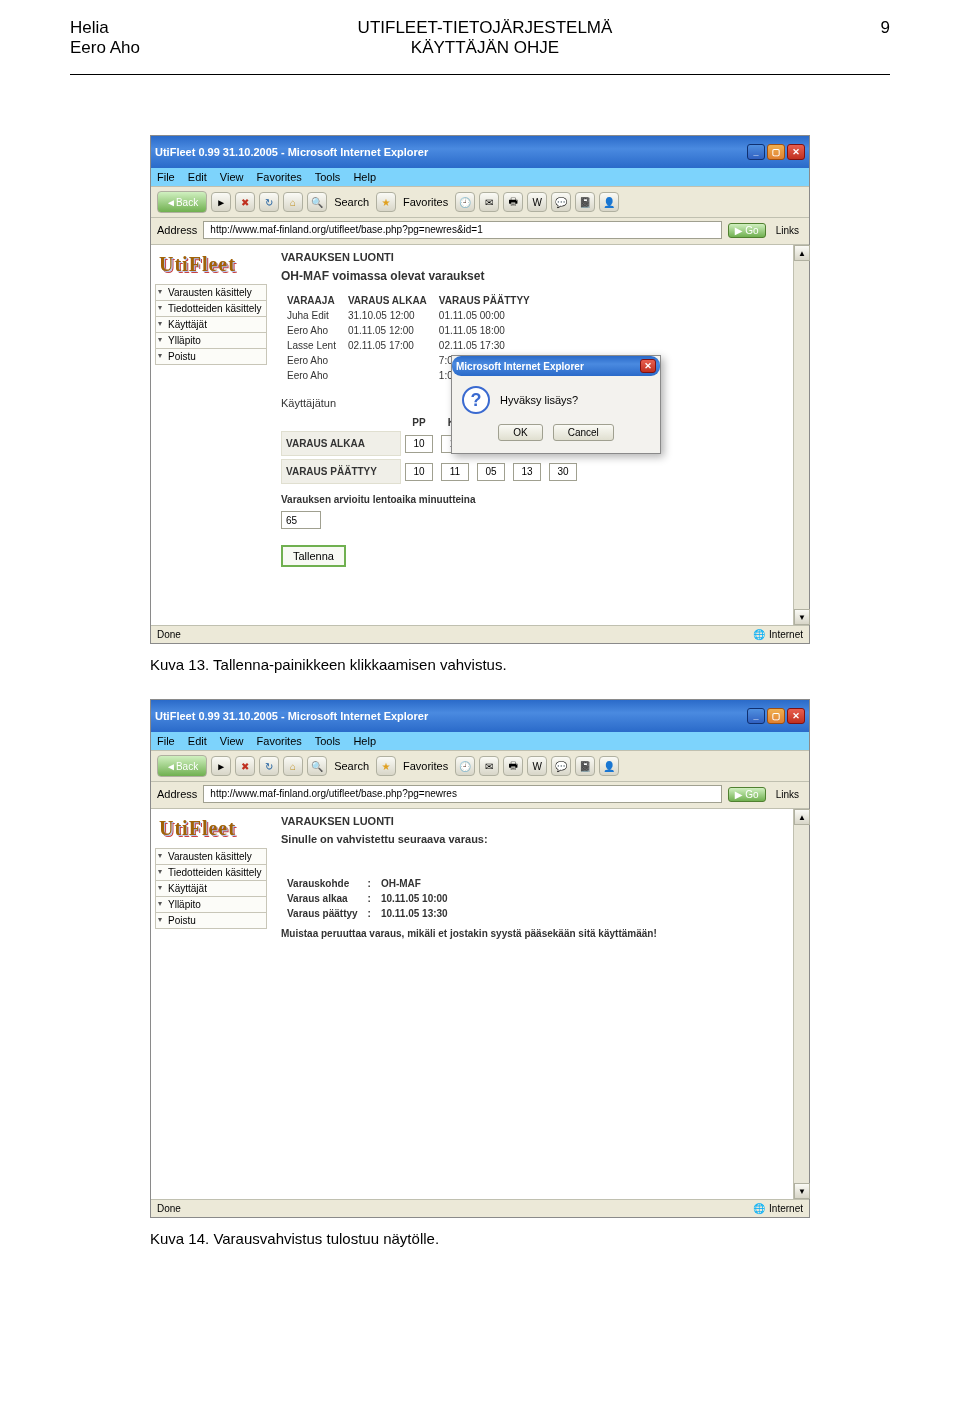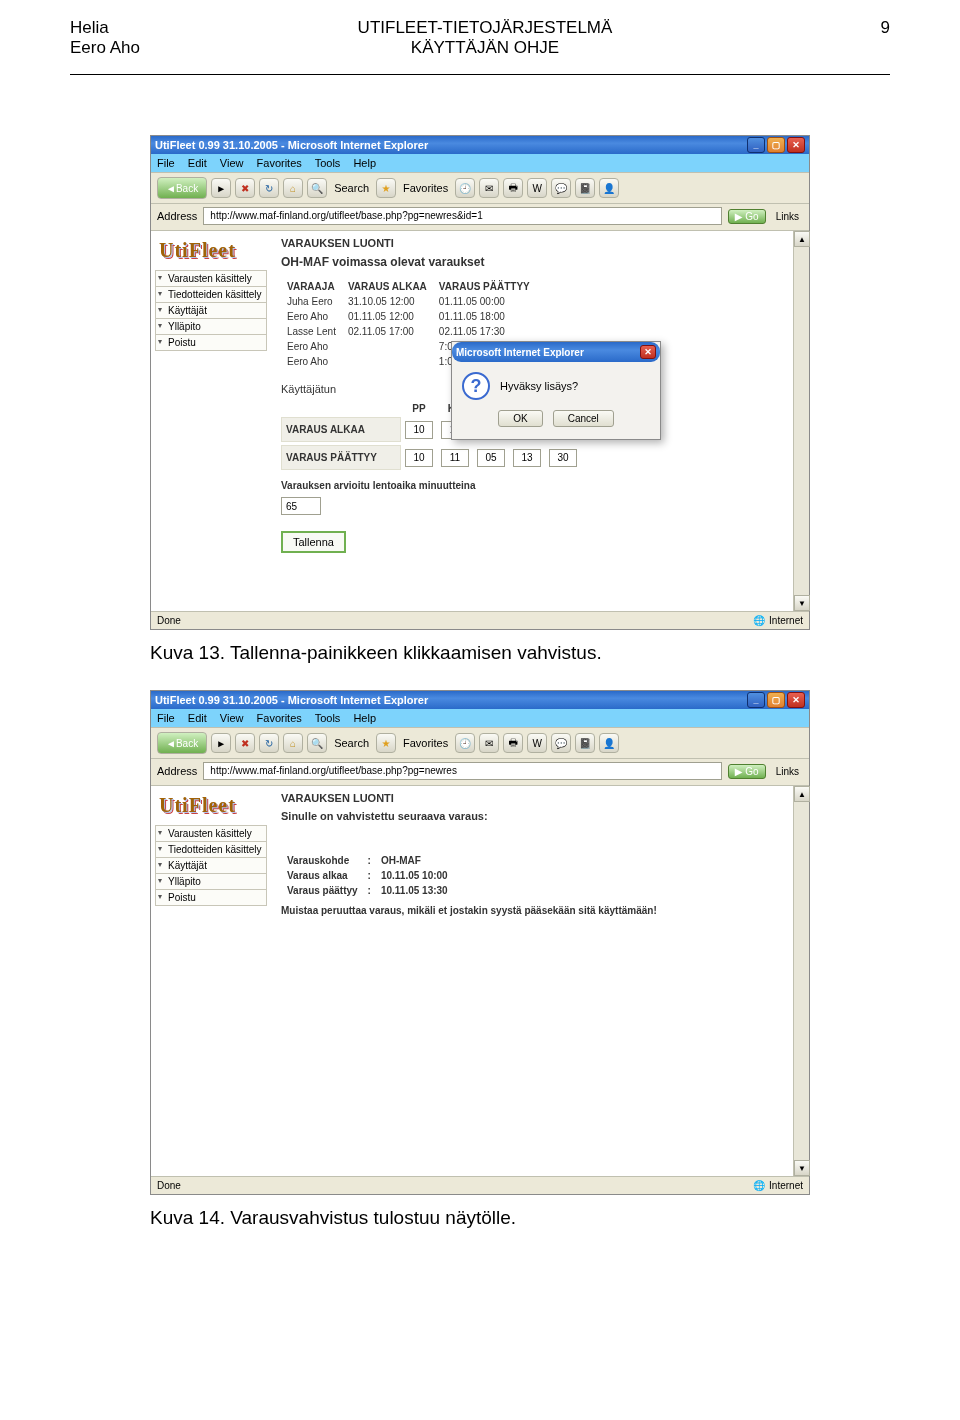--- a/index.html
+++ b/index.html
@@ -23,32 +23,32 @@
   .hdr-rule {
     border: none;
     border-top: 1.5px solid #000;
     margin: 8px 70px 0 70px;
   }
   .figure-wrap {
     margin: 60px 120px 0 150px;
   }
   .caption {
     margin: 12px 8px 0 150px;
-    font-size: 19px;
+    font-size: 15px;
   }
   
   .browser {
     width: 660px;
     border: 1px solid #8a8a8a;
     background: #f3f2ee;
     font-size: 11px;
     position: relative;
   }
   .titlebar {
-    height: 18px;
+    height: 32px;
     background: linear-gradient(#2a6ac9, #4a8ae0 40%, #2a6ac9);
     color: #fff;
     display: flex;
     align-items: center;
     justify-content: space-between;
     padding: 0 4px;
     font-weight: bold;
   }
   .winbtns { display: flex; gap: 2px; }
   .winbtn {
@@ -300,21 +300,21 @@
         <h2>VARAUKSEN LUONTI</h2>
         <h3>OH-MAF voimassa olevat varaukset</h3>
         <table class="tbl">
           <tbody>
               <tr>
             <th>VARAAJA</th>
             <th>VARAUS ALKAA</th>
             <th>VARAUS PÄÄTTYY</th>
           </tr>
           <tr>
-                <td>Juha Eero</td>
+                <td>Juha Edit</td>
                 <td>31.10.05 12:00</td>
                 <td>01.11.05 00:00</td>
               </tr>
           <tr>
                 <td>Eero Aho</td>
                 <td>01.11.05 12:00</td>
                 <td>01.11.05 18:00</td>
               </tr>
           <tr>
                 <td>Lasse Lent</td>

